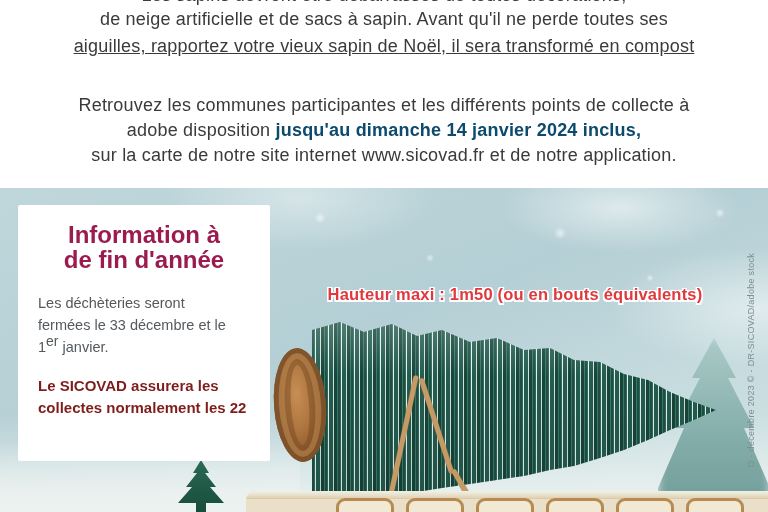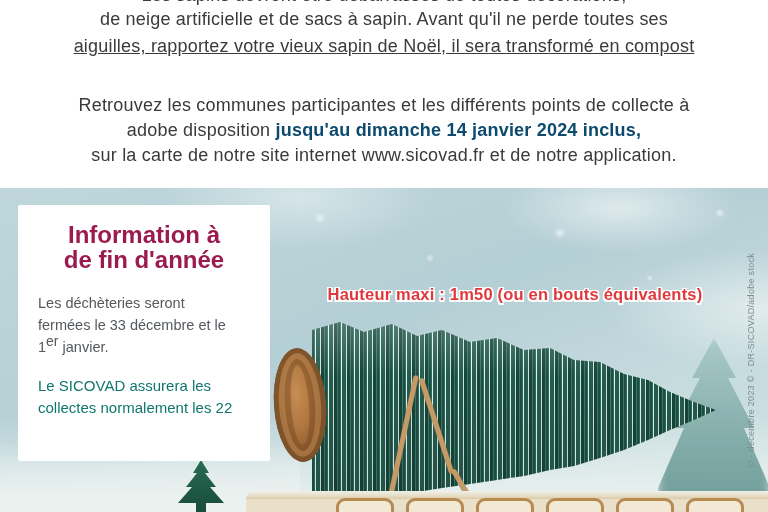--- a/index.html
+++ b/index.html
@@ -104,21 +104,21 @@
     transform:rotate(-90deg); text-align:center;
     font-size:9px; letter-spacing:.3px; color:#7c8f91; white-space:nowrap;
   }
   
   .card {
     position:absolute; left:18px; top:205px; width:252px; height:256px;
     background:#ffffff; border-radius:2px;
   }
   .card-title { margin-top:17px; text-align:center; font-size:24px; line-height:25px; font-weight:bold; color:#9b1b4e; }
   .card-body { margin-top:20px; padding-left:20px; padding-right:6px; font-size:14.5px; line-height:22px; color:#54595d; white-space:nowrap; }
-  .card-body.strong { margin-top:17px; font-weight:normal; color:#0f766e; font-size:15px; }
+  .card-body.strong { margin-top:17px; font-weight:bold; color:#7f1d1d; font-size:15px; }
   sup.er { font-size:14px; vertical-align:super; line-height:0; }
 </style>
 </head>
 <body>
 
 <div class="poster">
 
   <div class="tline clip-line">Les sapins devront être débarrassés de toutes décorations,</div>
   <div class="tline l1">de neige artificielle et de sacs à sapin. Avant qu'il ne perde toutes ses</div>
   <div class="tline l2">aiguilles, rapportez votre vieux sapin de Noël, il sera transformé en compost</div>

